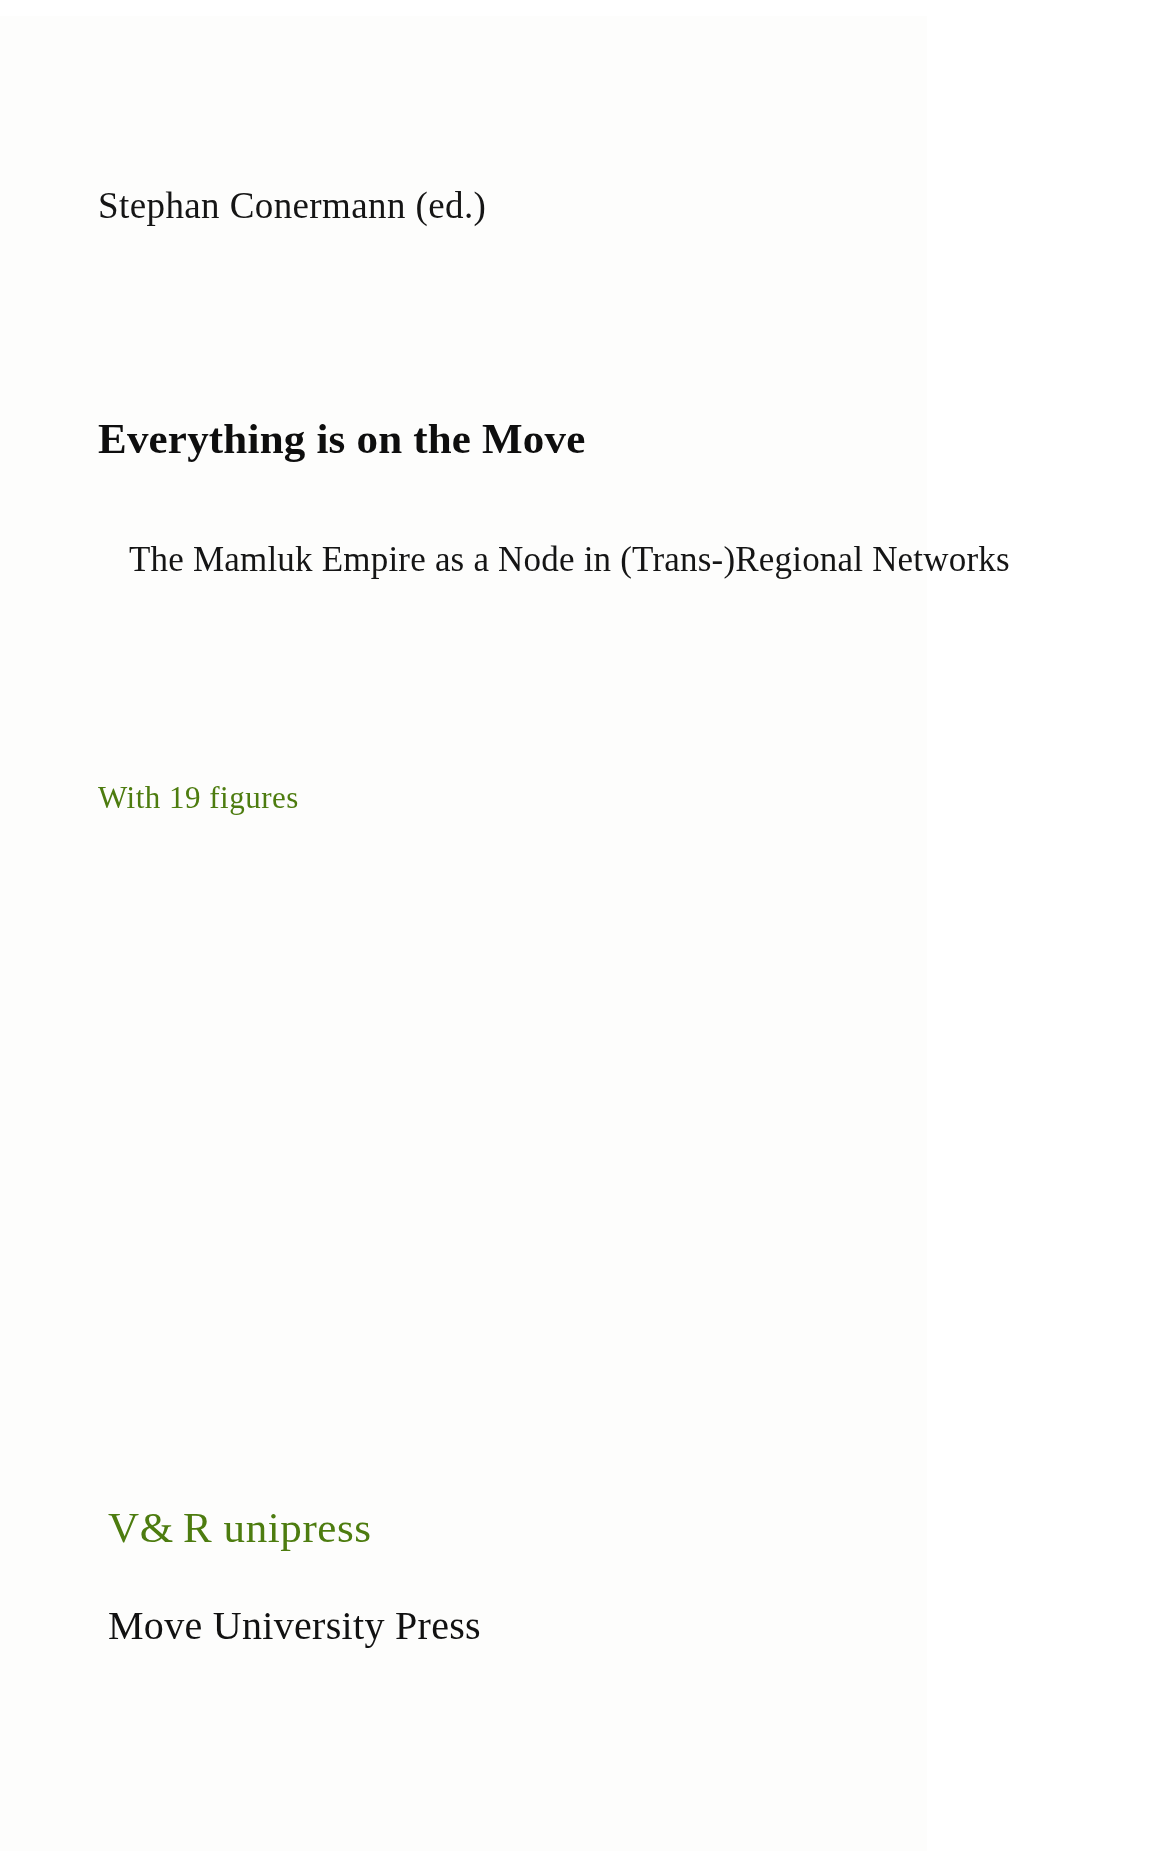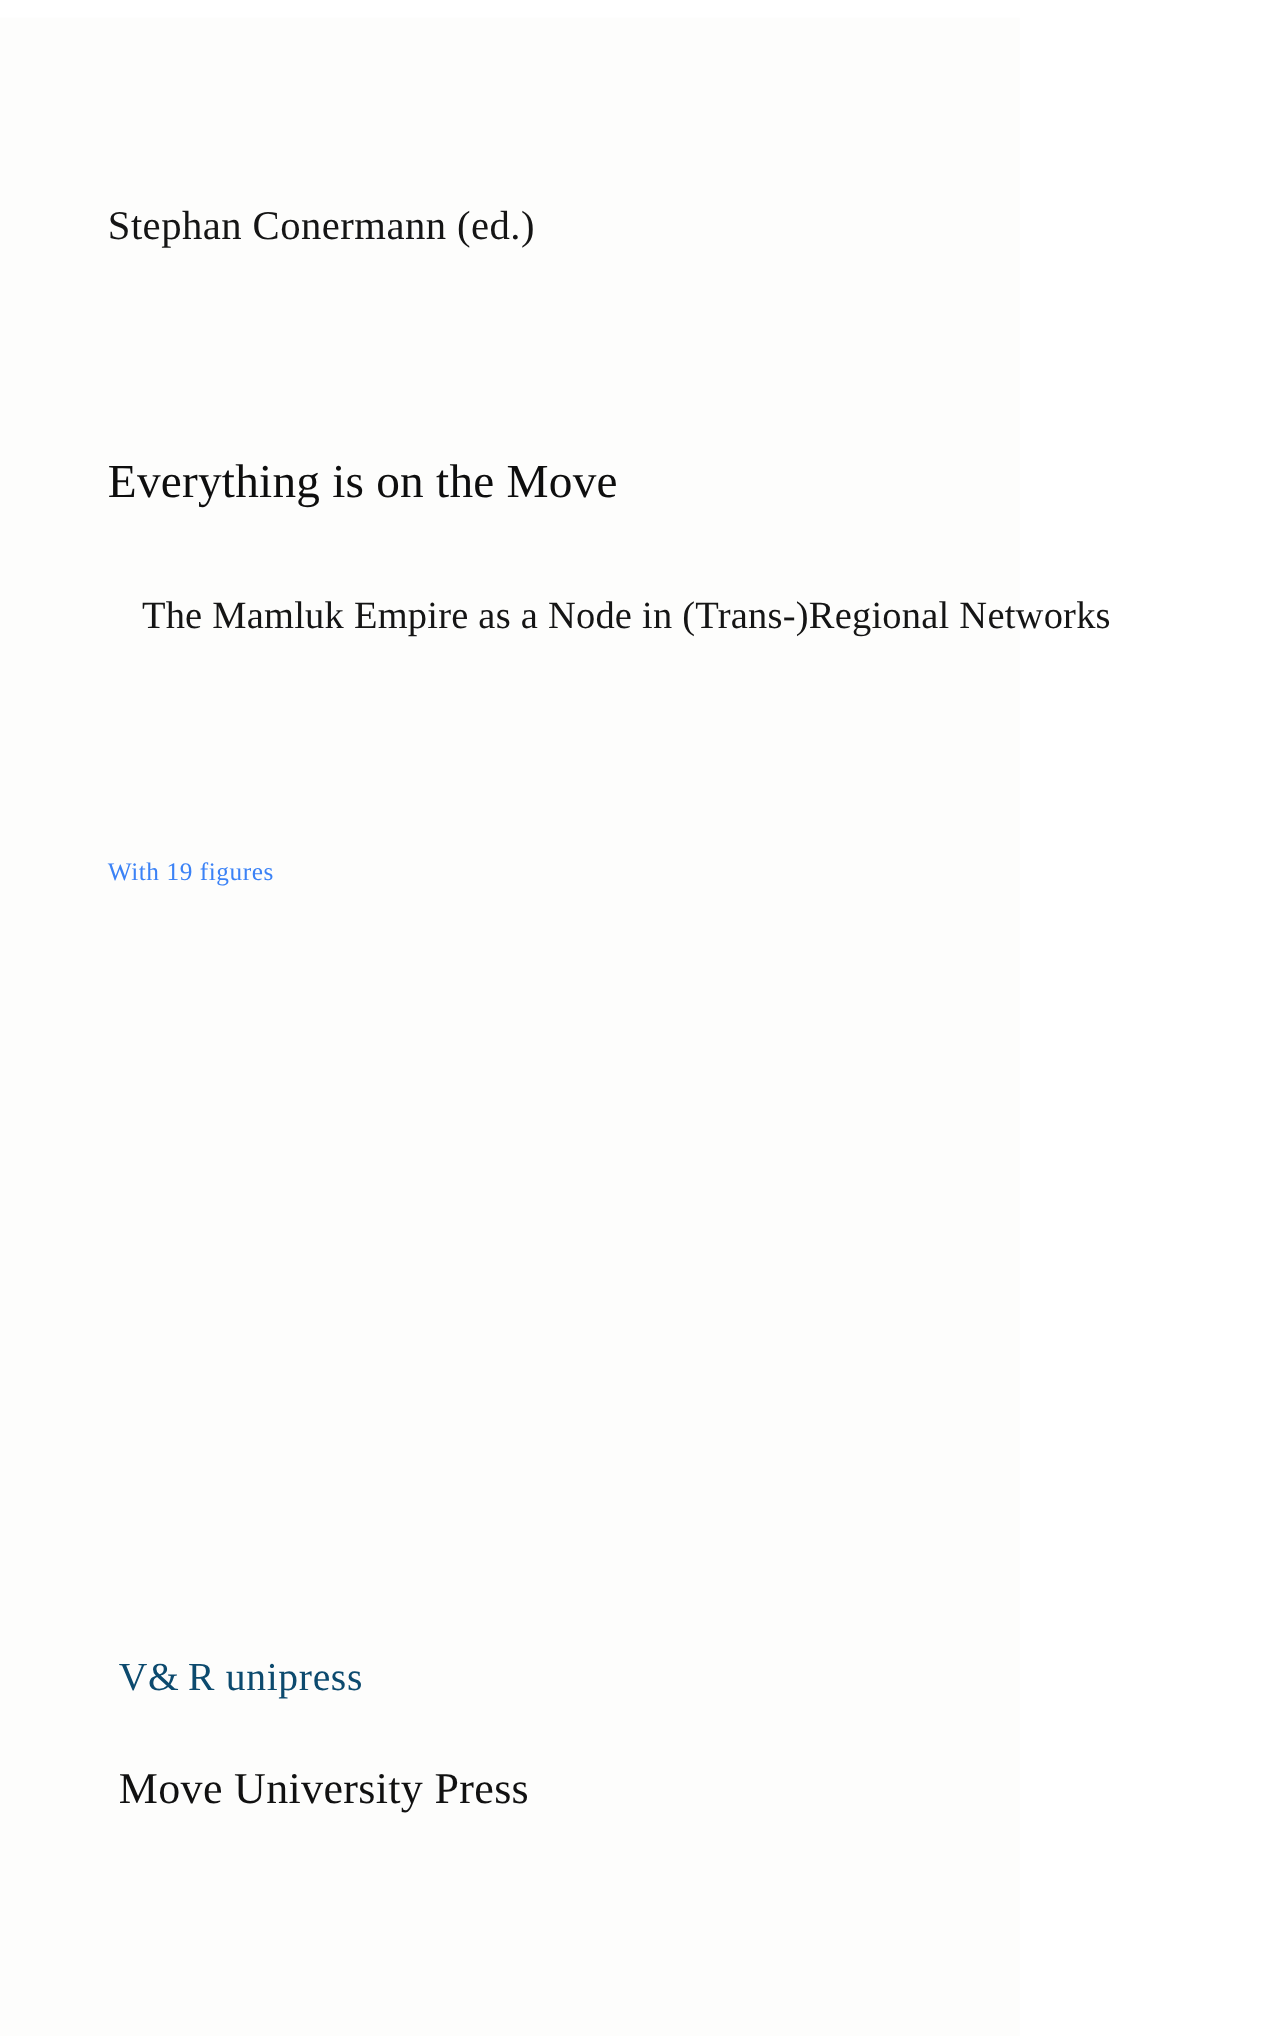--- a/index.html
+++ b/index.html
@@ -41,21 +41,21 @@
     color: #151515;
     white-space: nowrap;
   }
 
   .main-title {
     position: absolute;
     top: 398px;
     left: 0;
     font-family: "Liberation Serif", serif;
     font-size: 43px;
-    font-weight: 400;
+    font-weight: 700;
     letter-spacing: 0.2px;
     color: #0e0e0e;
     white-space: nowrap;
   }
 
   .subtitle {
     position: absolute;
     top: 517px;
     left: 0;
     width: 945px;
@@ -66,36 +66,36 @@
     letter-spacing: 0.2px;
     color: #151515;
     margin-left: 31px;
   }
 
   .figures-note {
     position: absolute;
     top: 764px;
     left: 0;
     font-family: "Liberation Serif", serif;
-    font-size: 23px;
+    font-size: 31px;
     font-weight: 400;
     letter-spacing: 0.5px;
-    color: #3b82f6;
+    color: #4d7c0f;
     white-space: nowrap;
   }
 
   .publisher {
     position: absolute;
     top: 1487px;
     left: 10px;
     font-family: "Liberation Serif", serif;
-    font-size: 36px;
+    font-size: 43px;
     font-weight: 400;
     letter-spacing: 0.6px;
-    color: #0c4a6e;
+    color: #4d7c0f;
     white-space: nowrap;
     text-align: right;
   }
 
   .imprint {
     position: absolute;
     top: 1586px;
     left: 10px;
     font-family: "Liberation Serif", serif;
     font-size: 40px;

